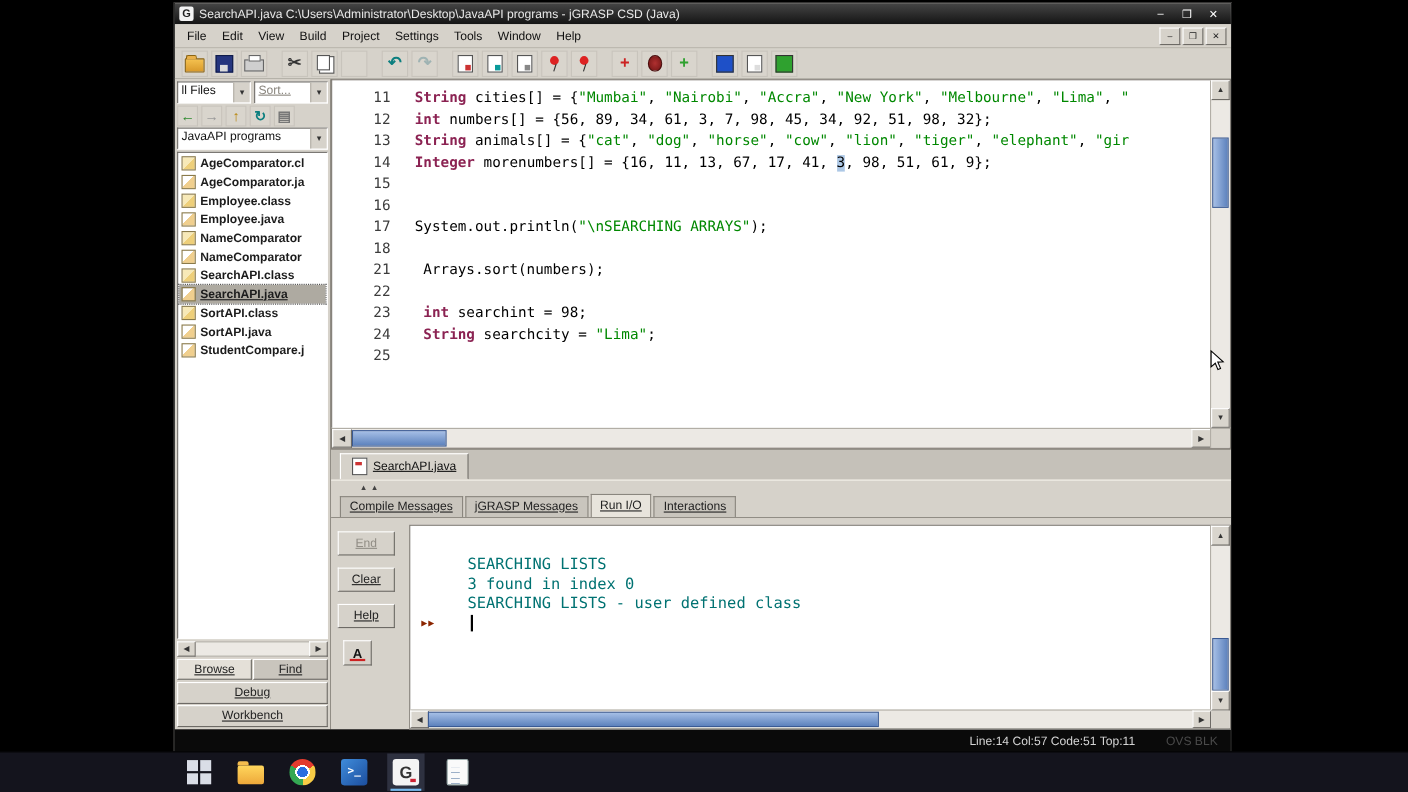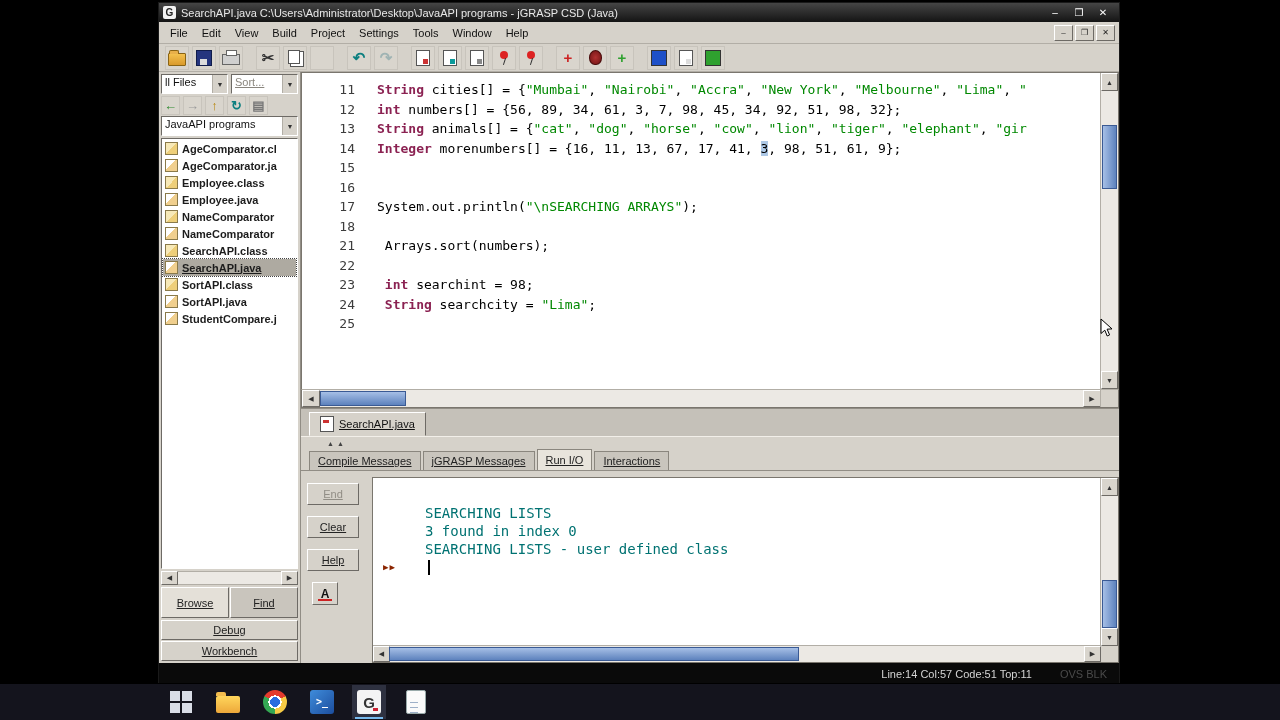--- a/index.html
+++ b/index.html
@@ -63,21 +63,21 @@
   .file-row{height:17px;display:flex;align-items:center;gap:4px;padding:0 2px;font-weight:bold;color:#1c1c1c;white-space:nowrap;}
   .file-row.selected{background:#aeaaa1;outline:1px dotted #444;}
   .file-row.selected .file-name{text-decoration:underline;}
   .file-icon{width:11px;height:11px;flex:none;border:1px solid #8a7a4a;background:linear-gradient(135deg,#f7e9b8 50%,#eecf7a 50%);}
   .file-icon.java{background:linear-gradient(135deg,#ffffff 45%,#f0cf8e 45%);}
   .list-hscroll{height:14px;flex:none;display:flex;align-items:stretch;}
   .lh-btn{width:15px;background:#d9d5cd;border:1px solid;border-color:#fff #6d6a65 #6d6a65 #fff;font-size:7px;color:#333;
           display:flex;align-items:center;justify-content:center;}
   .lh-btn.left::before{content:"◀";} .lh-btn.right::before{content:"▶";}
   .lh-track{flex:1;background:#ece9e4;border-top:1px solid #b2aea6;border-bottom:1px solid #b2aea6;}
-  .side-tabs{display:flex;gap:1px;height:31px;flex:none;}
+  .side-tabs{display:flex;gap:1px;height:19px;flex:none;}
   .side-tab{flex:1;display:flex;align-items:center;justify-content:center;background:#c9c5bd;
             border:1px solid;border-color:#fff #6d6a65 #6d6a65 #fff;text-decoration:underline;color:#222;}
   .side-tab.active{background:#e4e0d8;}
   .side-btn{height:18px;flex:none;display:flex;align-items:center;justify-content:center;background:#d6d2ca;
             border:1px solid;border-color:#fff #6d6a65 #6d6a65 #fff;text-decoration:underline;color:#222;}
 
   .right-col{flex:1;display:flex;flex-direction:column;min-width:0;min-height:0;}
 
   
   .code-area{flex:1;position:relative;background:#fff;border:1px solid #7a766e;border-bottom:none;overflow:hidden;min-height:0;}

